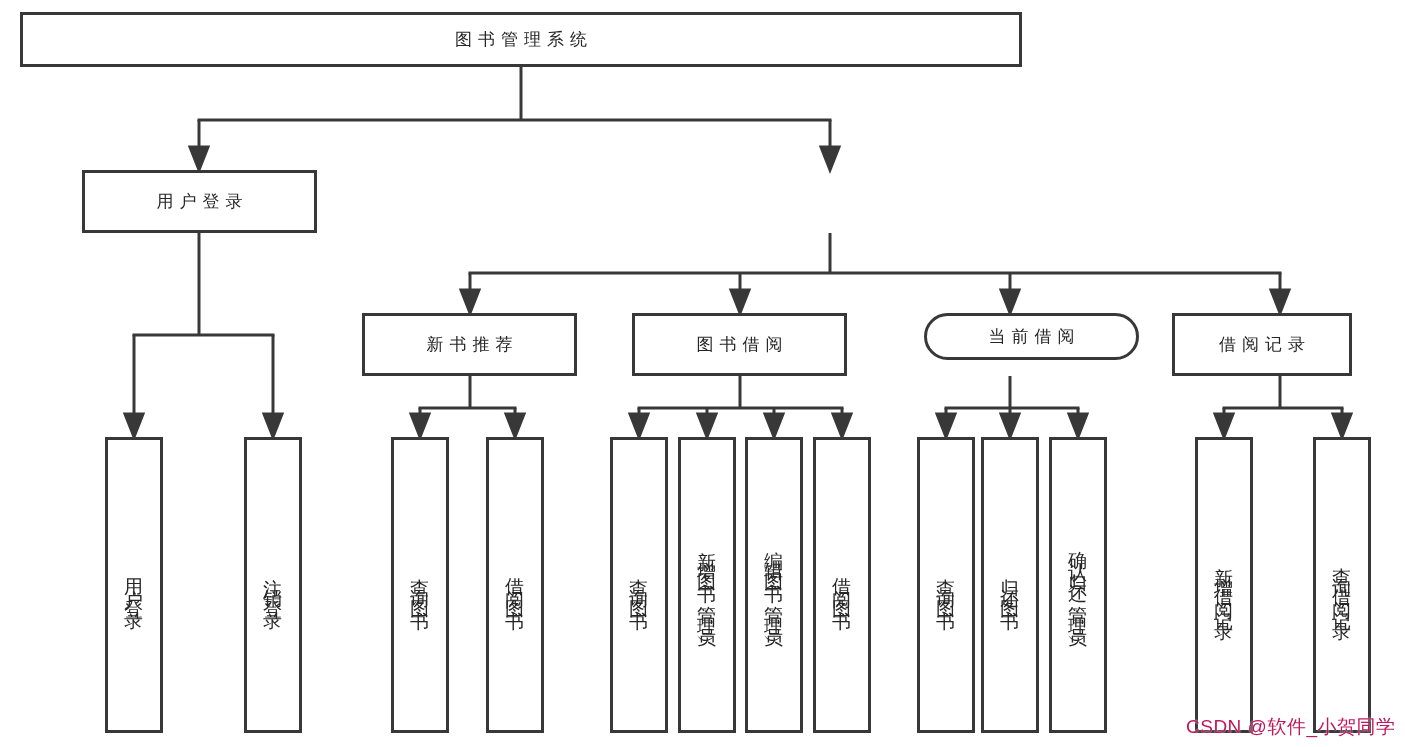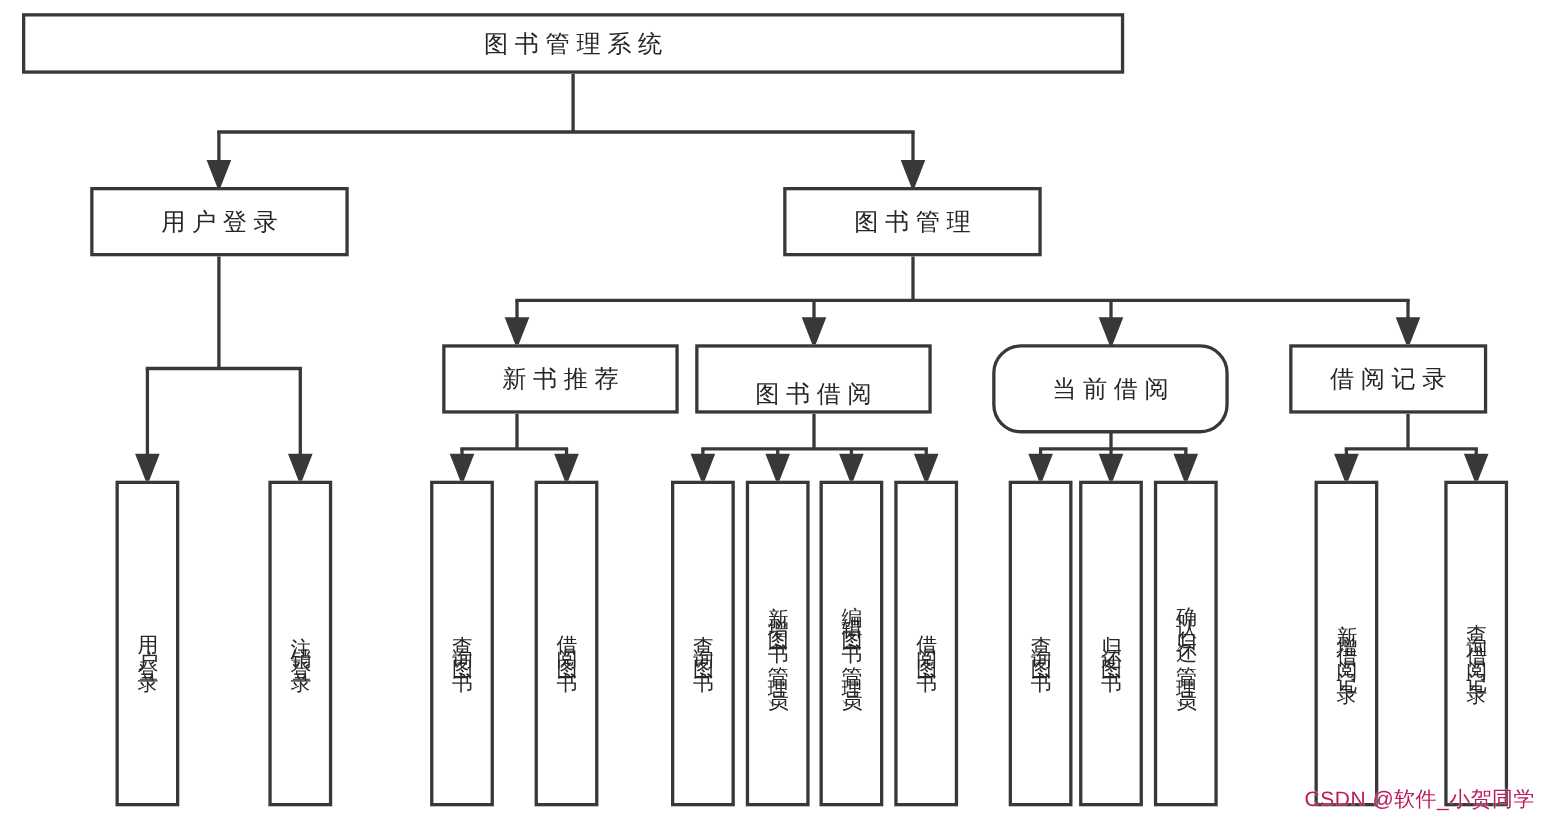--- a/index.html
+++ b/index.html
@@ -20,21 +20,21 @@
     position: absolute;
     box-sizing: border-box;
     background: #ffffff;
     border: 3px solid #383838;
     display: flex;
     align-items: center;
     justify-content: center;
     z-index: 1;
   }
   .node-label {
-    font-size: 22px;
+    font-size: 17px;
     letter-spacing: 6px;
     text-indent: 6px;
     color: #262626;
     white-space: nowrap;
   }
   .root { border-width: 3px; }
   .leaf-label {
     writing-mode: vertical-rl;
     text-orientation: mixed;
     font-size: 19px;
@@ -126,31 +126,28 @@
     </g>
   </svg>
 
   <div class="node root" style="left:20px; top:12px; width:1002px; height:55px;">
     <span class="node-label">图书管理系统</span>
   </div>
 
   <div class="node" style="left:82px; top:170px; width:235px; height:63px;">
     <span class="node-label">用户登录</span>
   </div>
-  <div class="node" style="left:712px; top:170px; width:235px; height:63px;">
-    <span class="node-label">图书管理</span>
-  </div>
 
-  <div class="node" style="left:362px; top:313px; width:215px; height:63px;margin-left:40px;">
+  <div class="node" style="left:362px; top:313px; width:215px; height:63px;">
     <span class="node-label">新书推荐</span>
   </div>
-  <div class="node" style="left:632px; top:313px; width:215px; height:63px;align-items:flex-end;">
+  <div class="node" style="left:632px; top:313px; width:215px; height:63px;">
     <span class="node-label">图书借阅</span>
   </div>
-  <div class="node" style="left:902px; top:313px; width:215px; height:81px;border-radius:26px;">
+  <div class="node" style="left:924px; top:313px; width:215px; height:47px;border-radius:26px;">
     <span class="node-label">当前借阅</span>
   </div>
   <div class="node" style="left:1172px; top:313px; width:180px; height:63px;">
     <span class="node-label">借阅记录</span>
   </div>
 
   <div class="node" style="left:105px; top:437px; width:58px; height:296px;">
     <span class="leaf-label">用户登录</span>
   </div>
   <div class="node" style="left:244px; top:437px; width:58px; height:296px;">

